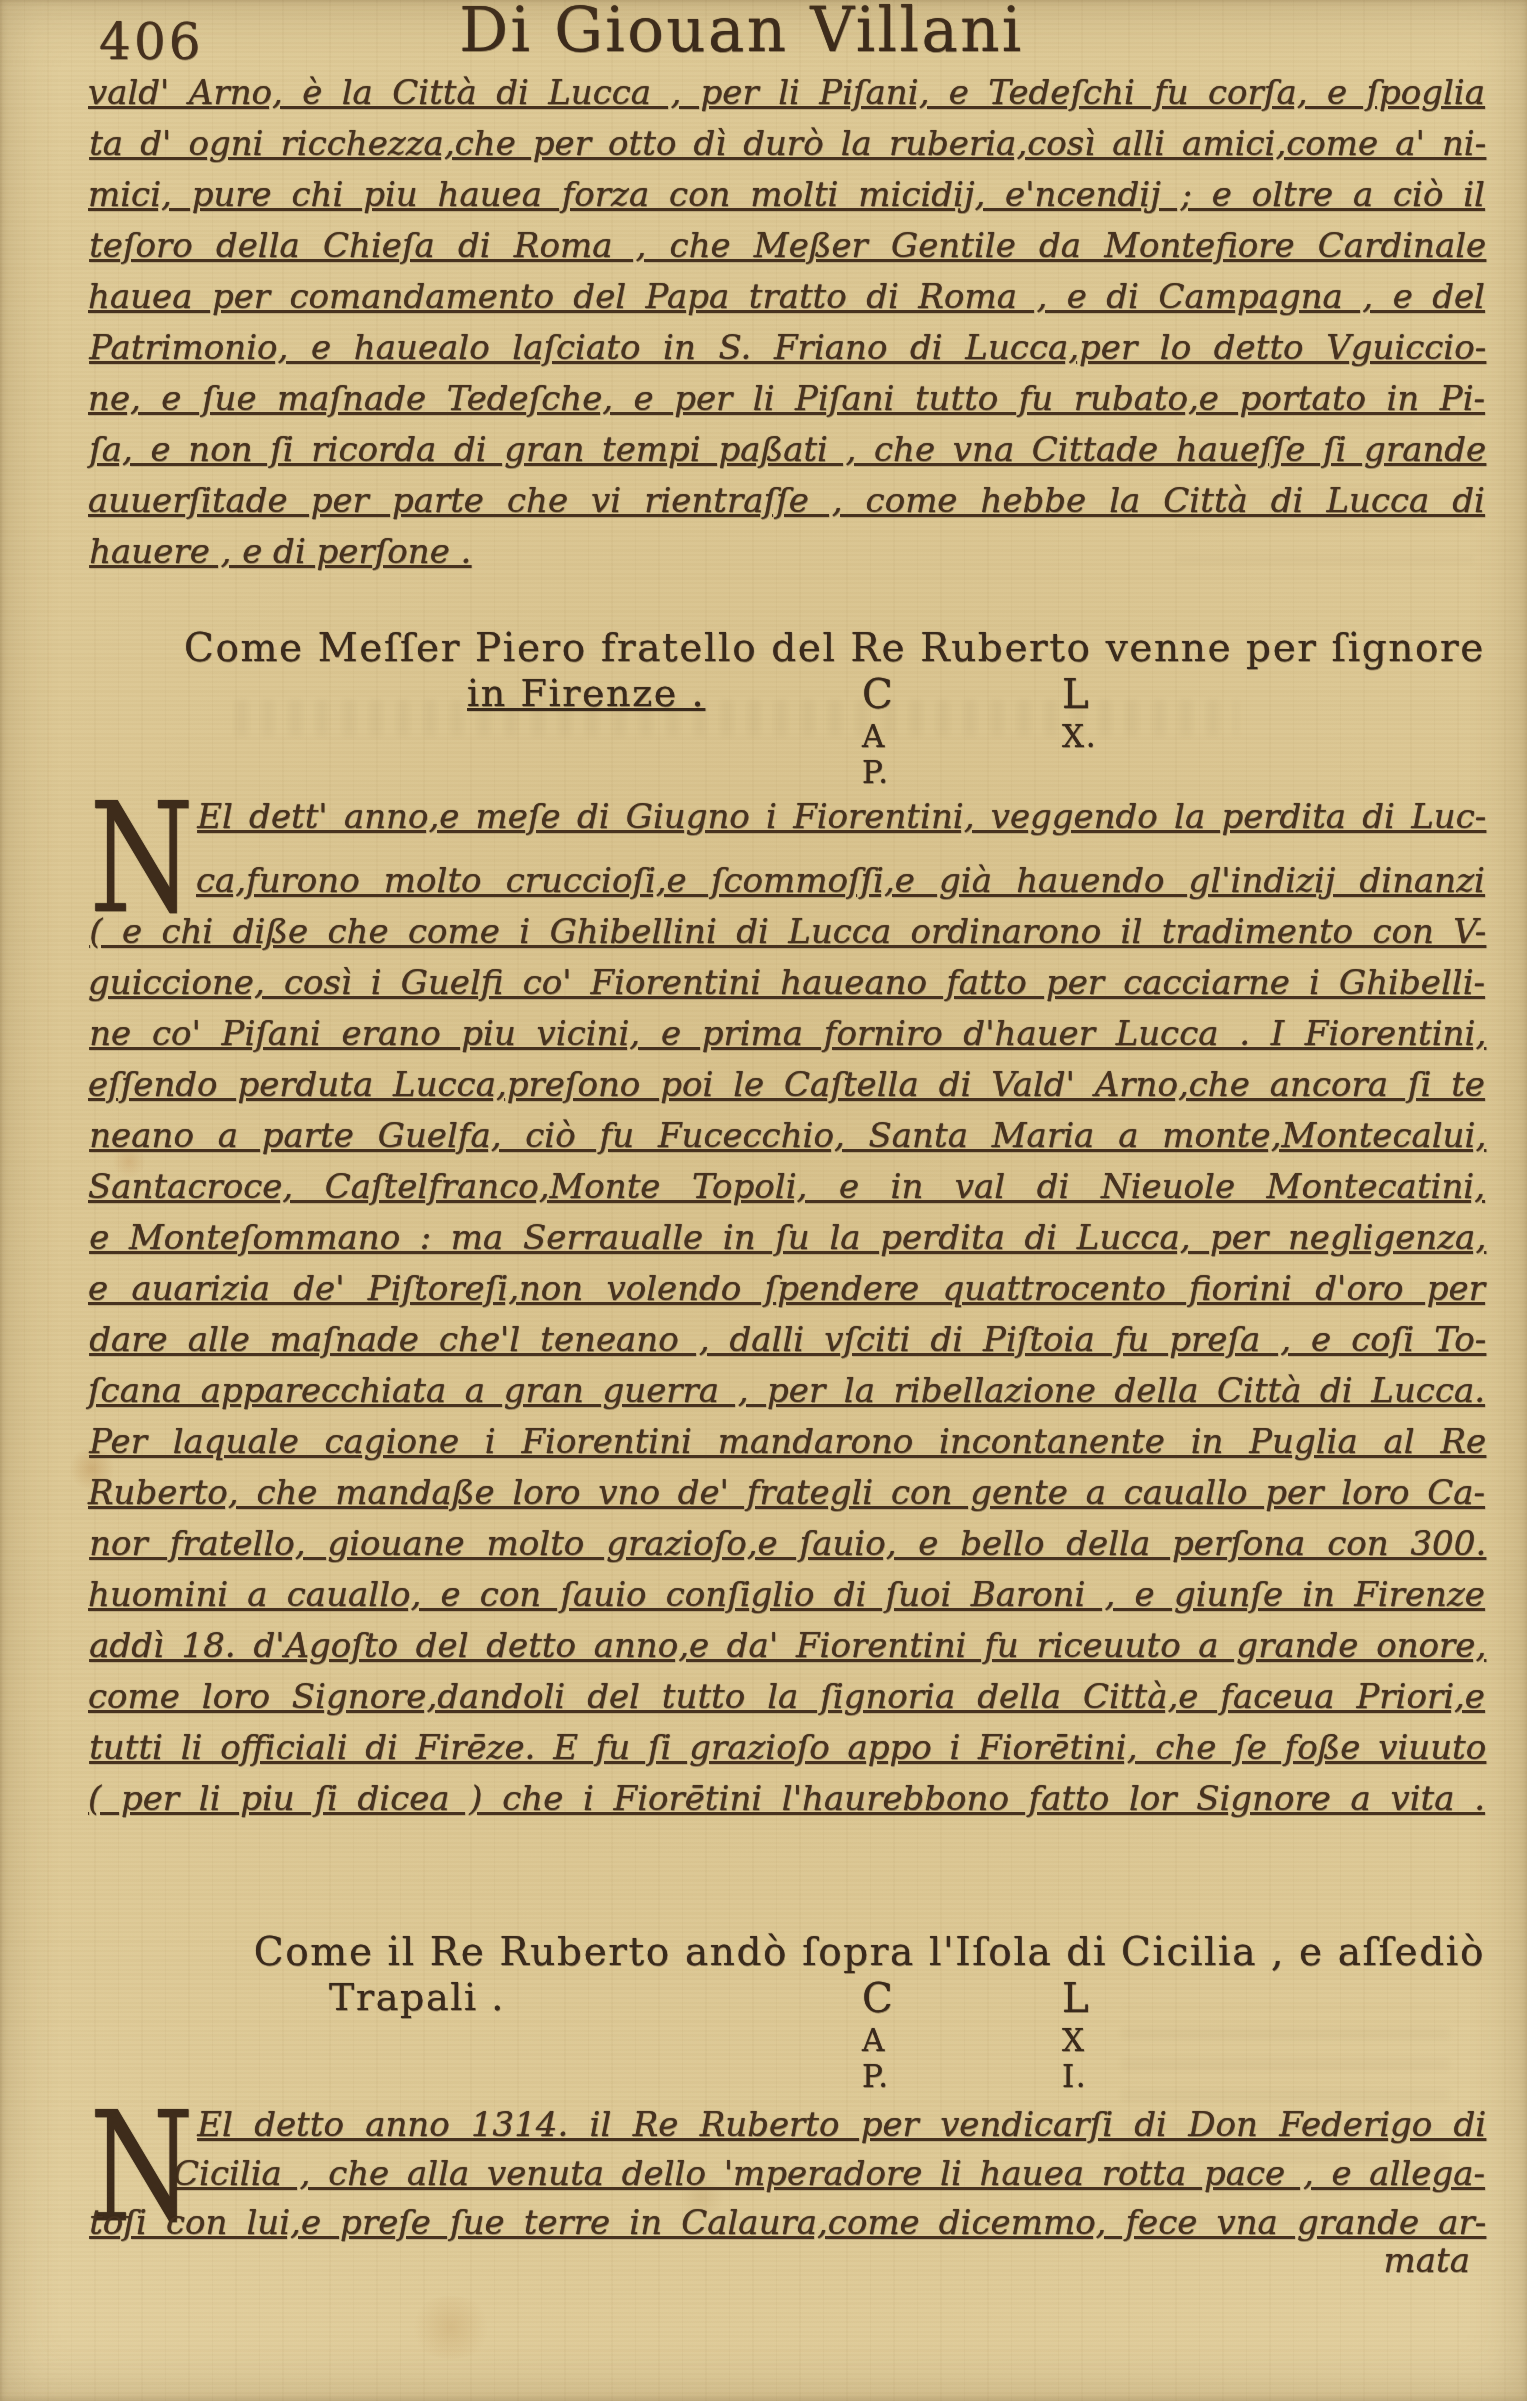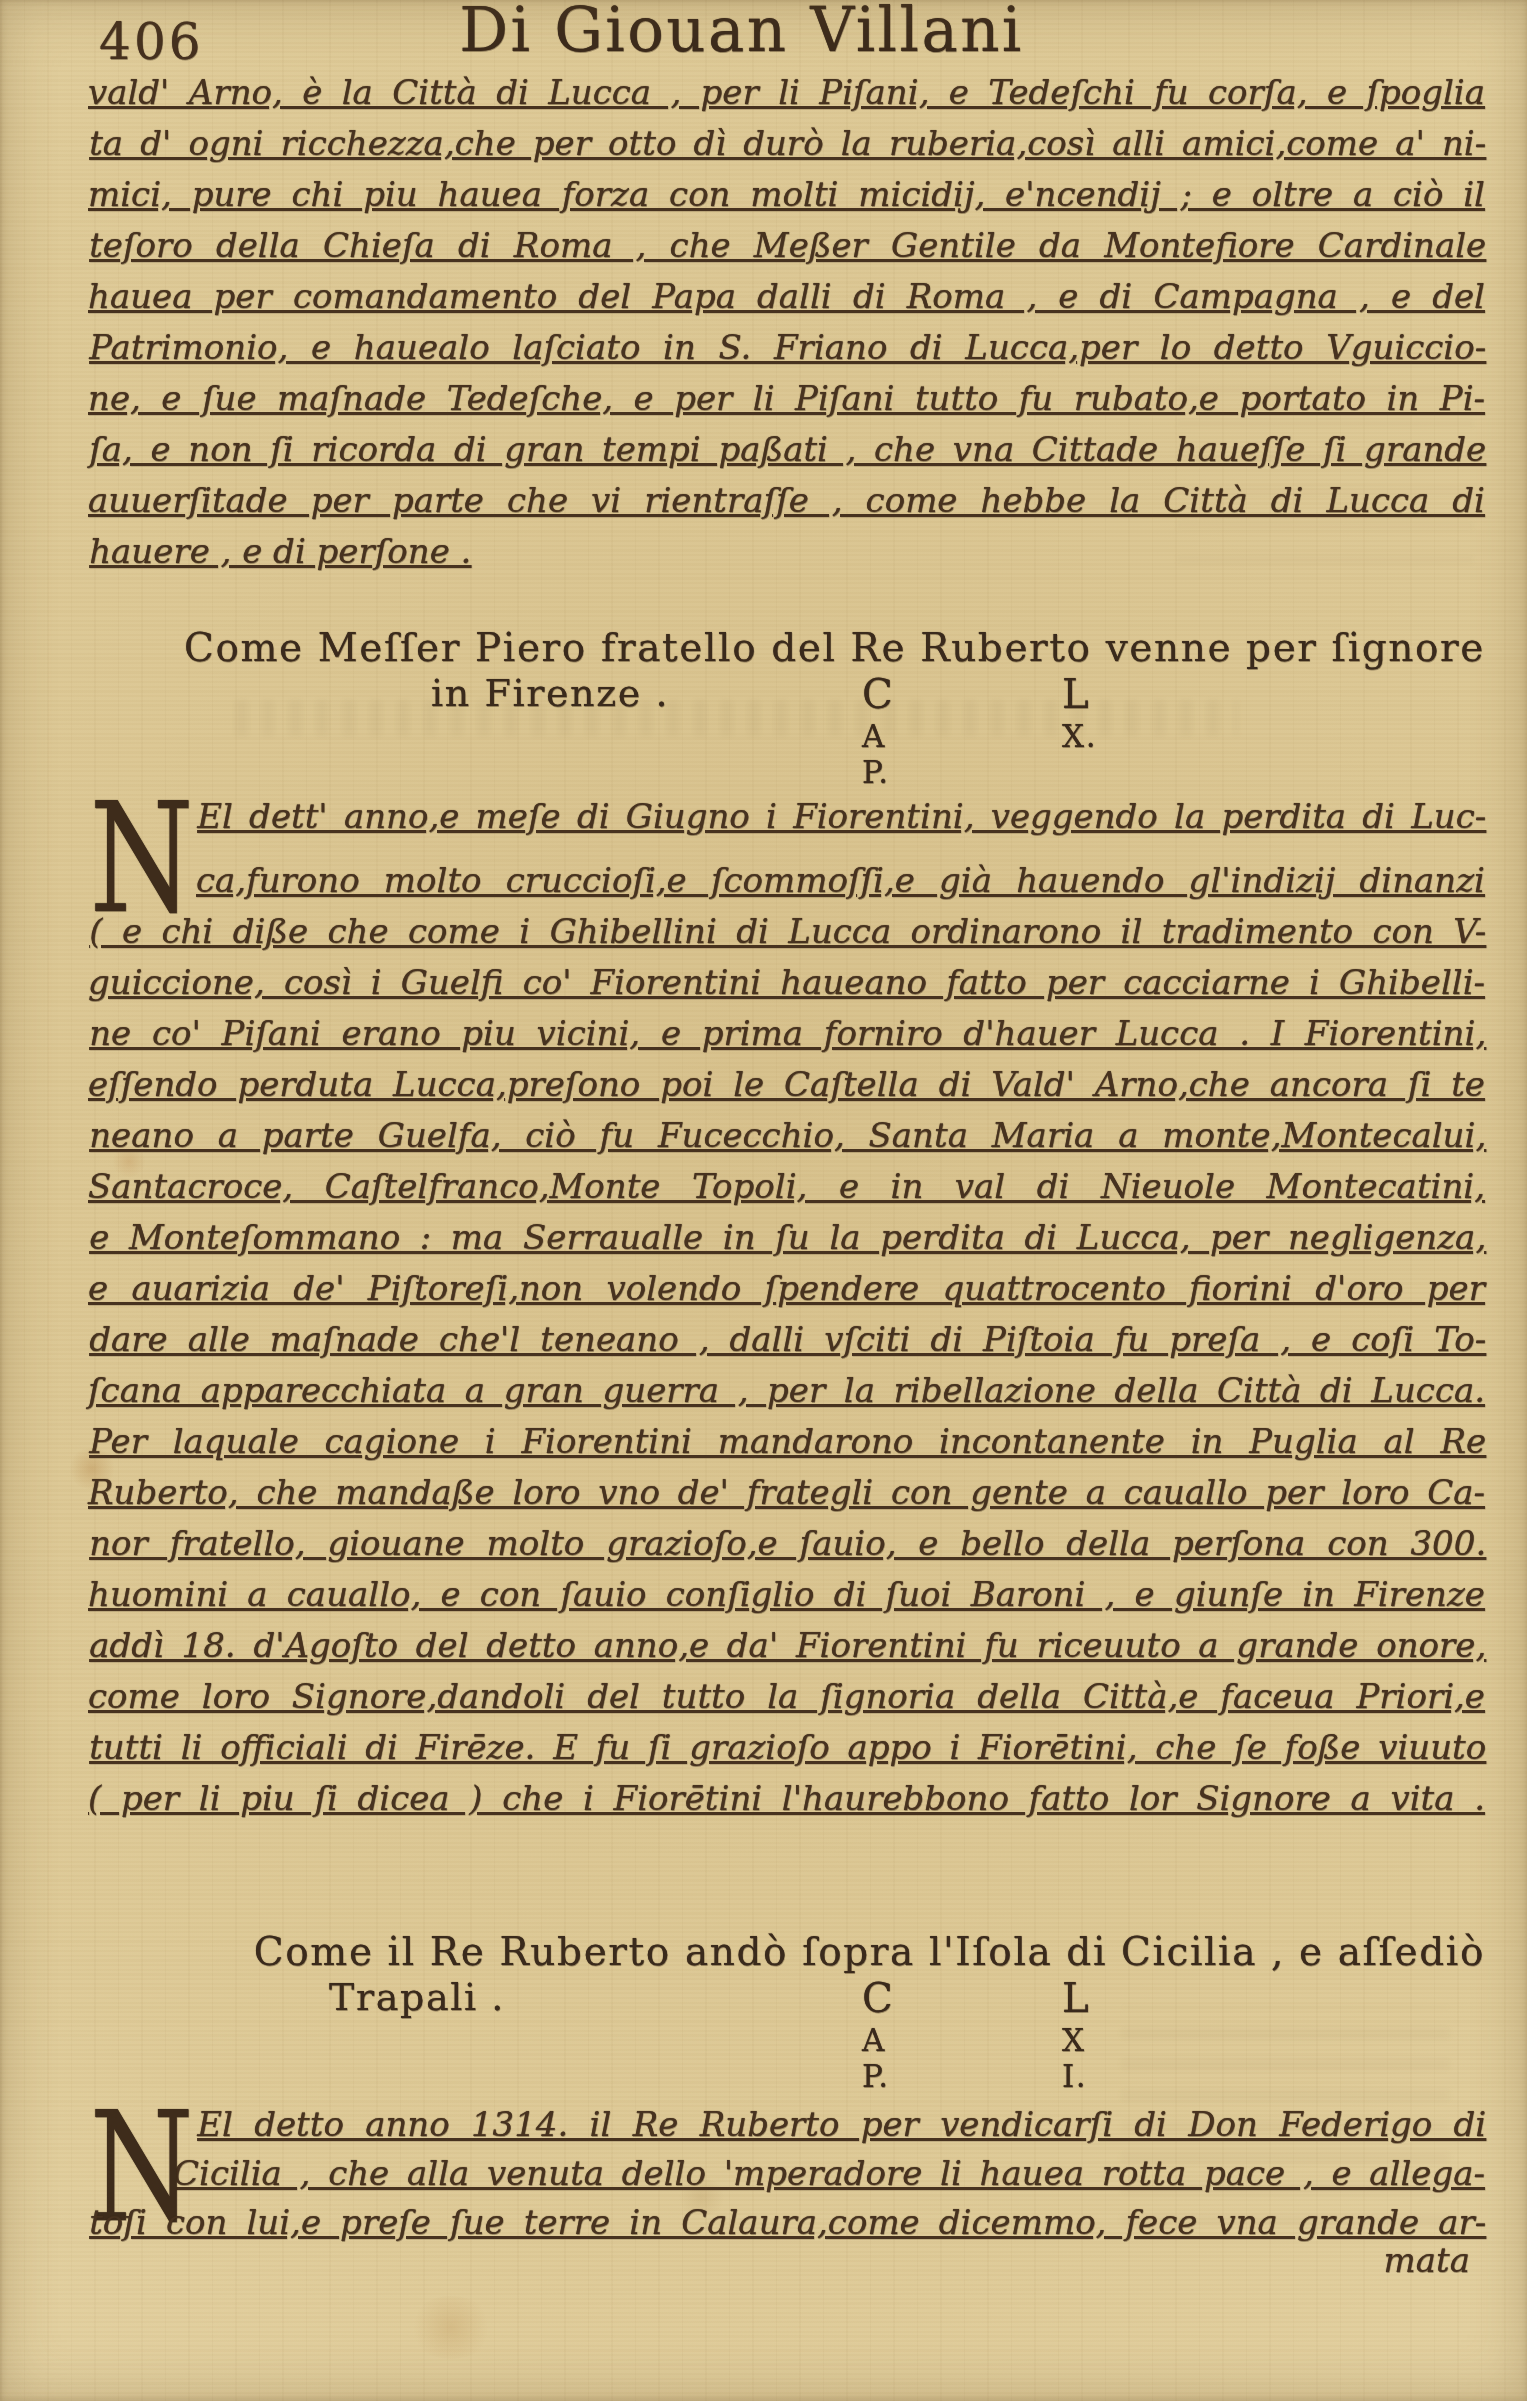--- a/index.html
+++ b/index.html
@@ -88,32 +88,32 @@
   <div class="stain s4"></div>
 
   <div class="pagenum ink">406</div>
   <div class="runtitle ink">Di Giouan Villani</div>
 
   <div class="para p1">
     <div class="bodyline ink">vald' Arno, è la Città di Lucca , per li Piſani, e Tedeſchi fu corſa, e ſpoglia</div>
     <div class="bodyline ink">ta d' ogni ricchezza,che per otto dì durò la ruberia,così alli amici,come a' ni-</div>
     <div class="bodyline ink">mici, pure chi piu hauea forza con molti micidij, e'ncendij ; e oltre a ciò il</div>
     <div class="bodyline ink">teſoro della Chieſa di Roma , che Meßer Gentile da Montefiore Cardinale</div>
-    <div class="bodyline ink">hauea per comandamento del Papa dalli di Roma , e di Campagna , e del</div>
+    <div class="bodyline ink">hauea per comandamento del Papa tratto di Roma , e di Campagna , e del</div>
     <div class="bodyline ink">Patrimonio, e hauealo laſciato in S. Friano di Lucca,per lo detto Vguiccio-</div>
     <div class="bodyline ink">ne, e ſue maſnade Tedeſche, e per li Piſani tutto fu rubato,e portato in Pi-</div>
     <div class="bodyline ink">ſa, e non ſi ricorda di gran tempi paßati , che vna Cittade haueſſe ſi grande</div>
     <div class="bodyline ink">auuerſitade per parte che vi rientraſſe , come hebbe la Città di Lucca di</div>
     <div class="bodyline ink no-just">hauere , e di perſone .</div>
   </div>
 
   <div class="chaphead" style="top:624px;">
     <div class="chapline1 ink">Come Meſſer Piero fratello del Re Ruberto venne per ſignore</div>
     <div class="chaprow">
-      <span class="ink" style="left:343px;">in Firenze .</span>
+      <span class="ink" style="left:379px;text-decoration:underline;">in Firenze .</span>
       <span class="ink" style="left:774px;">
           <span class="capword">C A P.</span>
         </span>
       <span class="ink" style="left:974px;">
           <span class="capword">L X.</span>
         </span>
     </div>
   </div>
 
   <div class="para p2">

